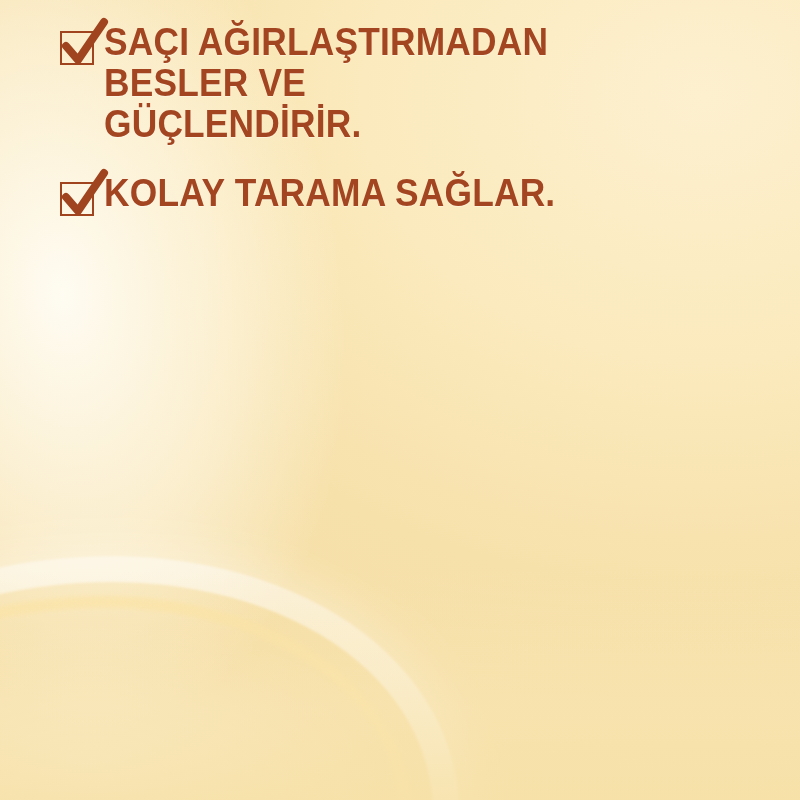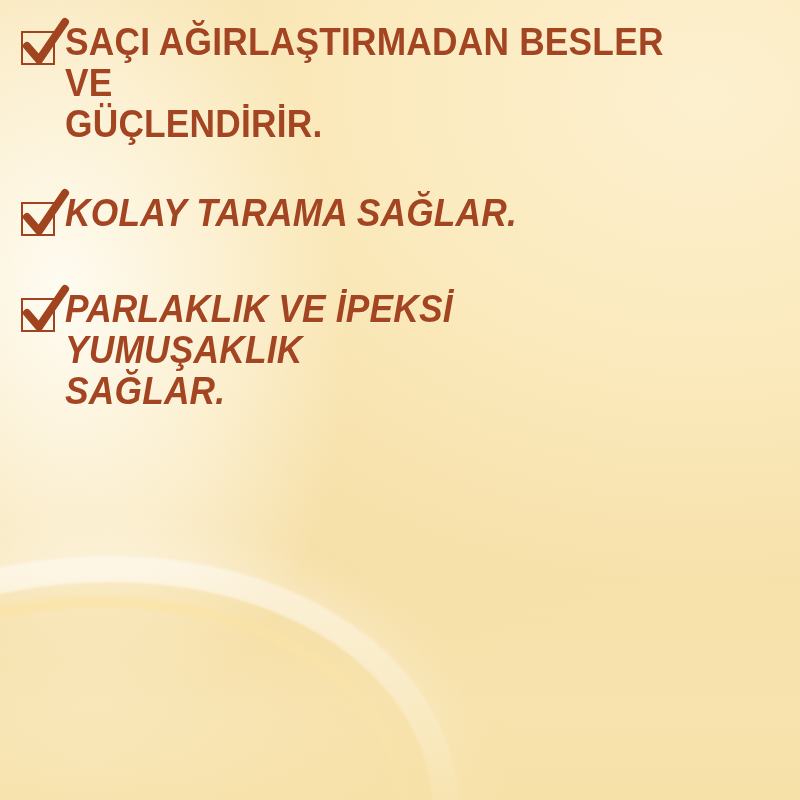--- a/index.html
+++ b/index.html
@@ -79,30 +79,30 @@
     height: 230px;
     background: linear-gradient(180deg, rgba(250,232,186,0) 0%, rgba(249,230,180,0.55) 60%, rgba(247,226,170,0.85) 100%);
     pointer-events: none;
   }
 
   .benefits {
     position: absolute;
     left: 0;
     top: 0;
     width: 800px;
-    padding: 22px 60px 0 65px;
+    padding: 22px 60px 0 104px;
     box-sizing: border-box;
   }
 
   .benefit {
     display: flex;
     align-items: flex-start;
     margin-bottom: 16px;
   }
-  .benefit.gap-extra { margin-top: 48px; font-style: italic; }
+  .benefit.gap-extra { margin-top: 28px; }
 
   .check {
     position: relative;
     flex: 0 0 auto;
     width: 46px;
     height: 46px;
     margin-left: -46px;
     margin-top: 2px;
   }
   .check .box {
@@ -167,25 +167,15 @@
       <span class="check">
         <span class="box"></span>
         <svg viewBox="0 0 52 52" aria-hidden="true">
           <path d="M8 26 L20 40 L46 2" fill="none" stroke="#a0441f" stroke-width="8" stroke-linecap="round" stroke-linejoin="round"></path>
         </svg>
       </span>
       <div class="benefit-text">KOLAY TARAMA SAĞLAR.</div>
     </div>
 
 
-    <div class="benefit gap-extra">
-      <span class="check">
-        <span class="box"></span>
-        <svg viewBox="0 0 52 52" aria-hidden="true">
-          <path d="M8 26 L20 40 L46 2" fill="none" stroke="#a0441f" stroke-width="8" stroke-linecap="round" stroke-linejoin="round"></path>
-        </svg>
-      </span>
-      <div class="benefit-text">PARLAKLIK VE İPEKSİ YUMUŞAKLIK
-SAĞLAR.</div>
-    </div>
 
   </div>
 </div>
 
 </body></html>

